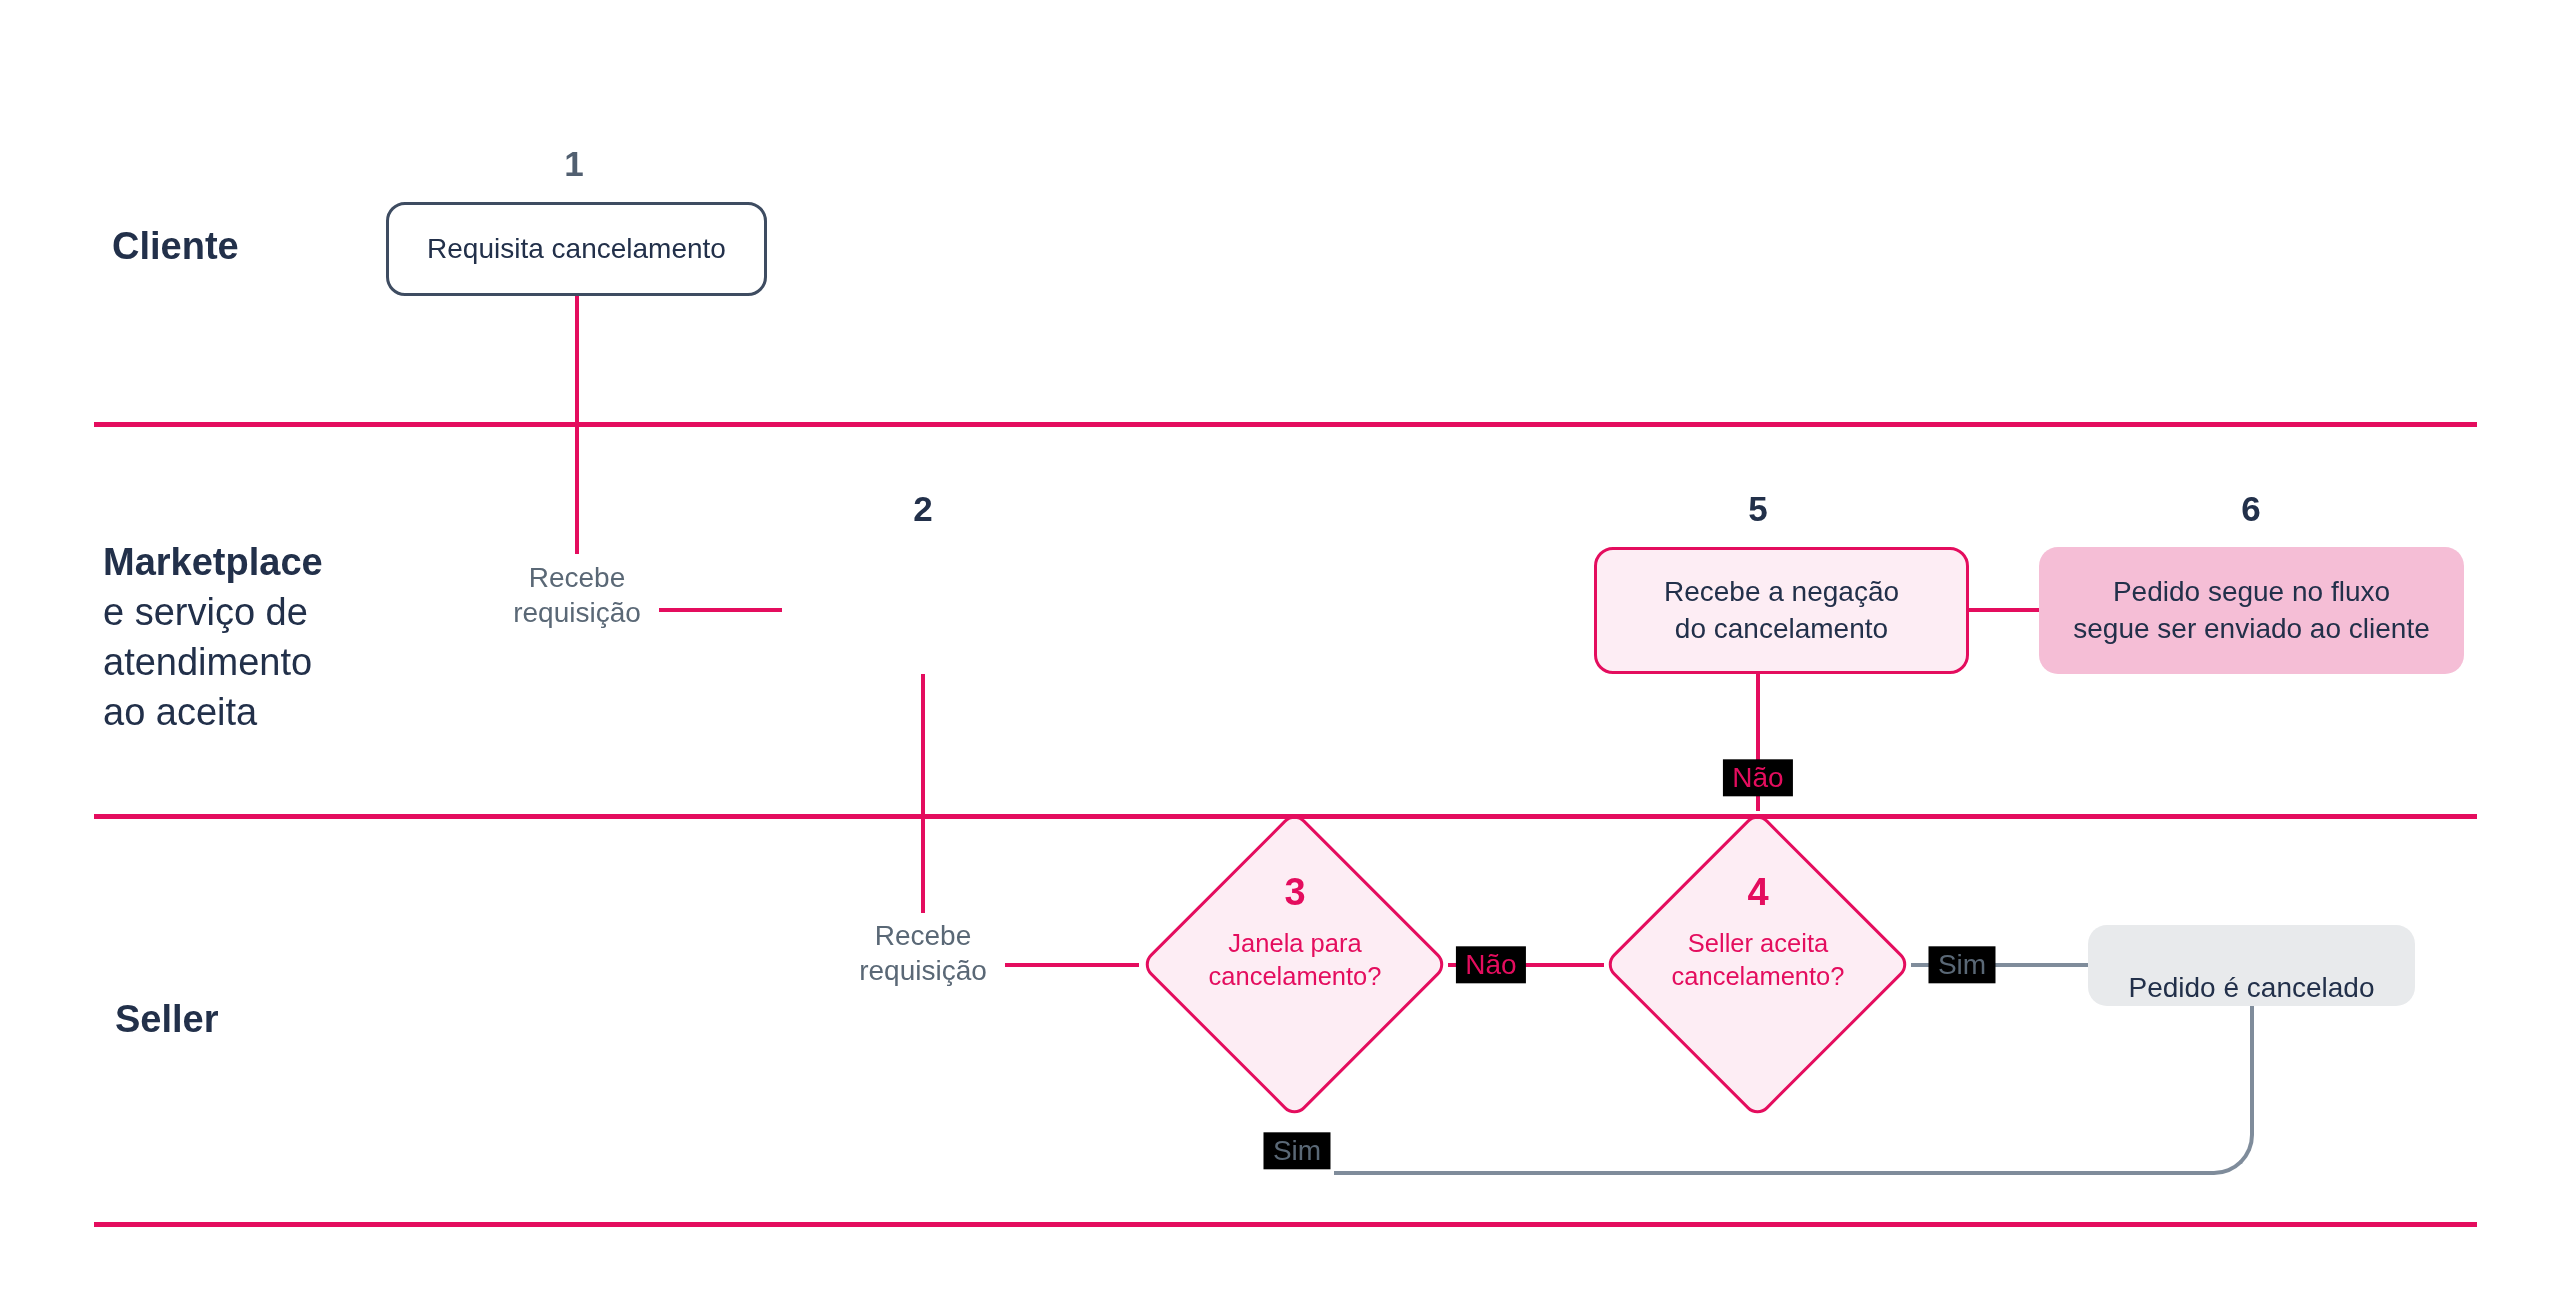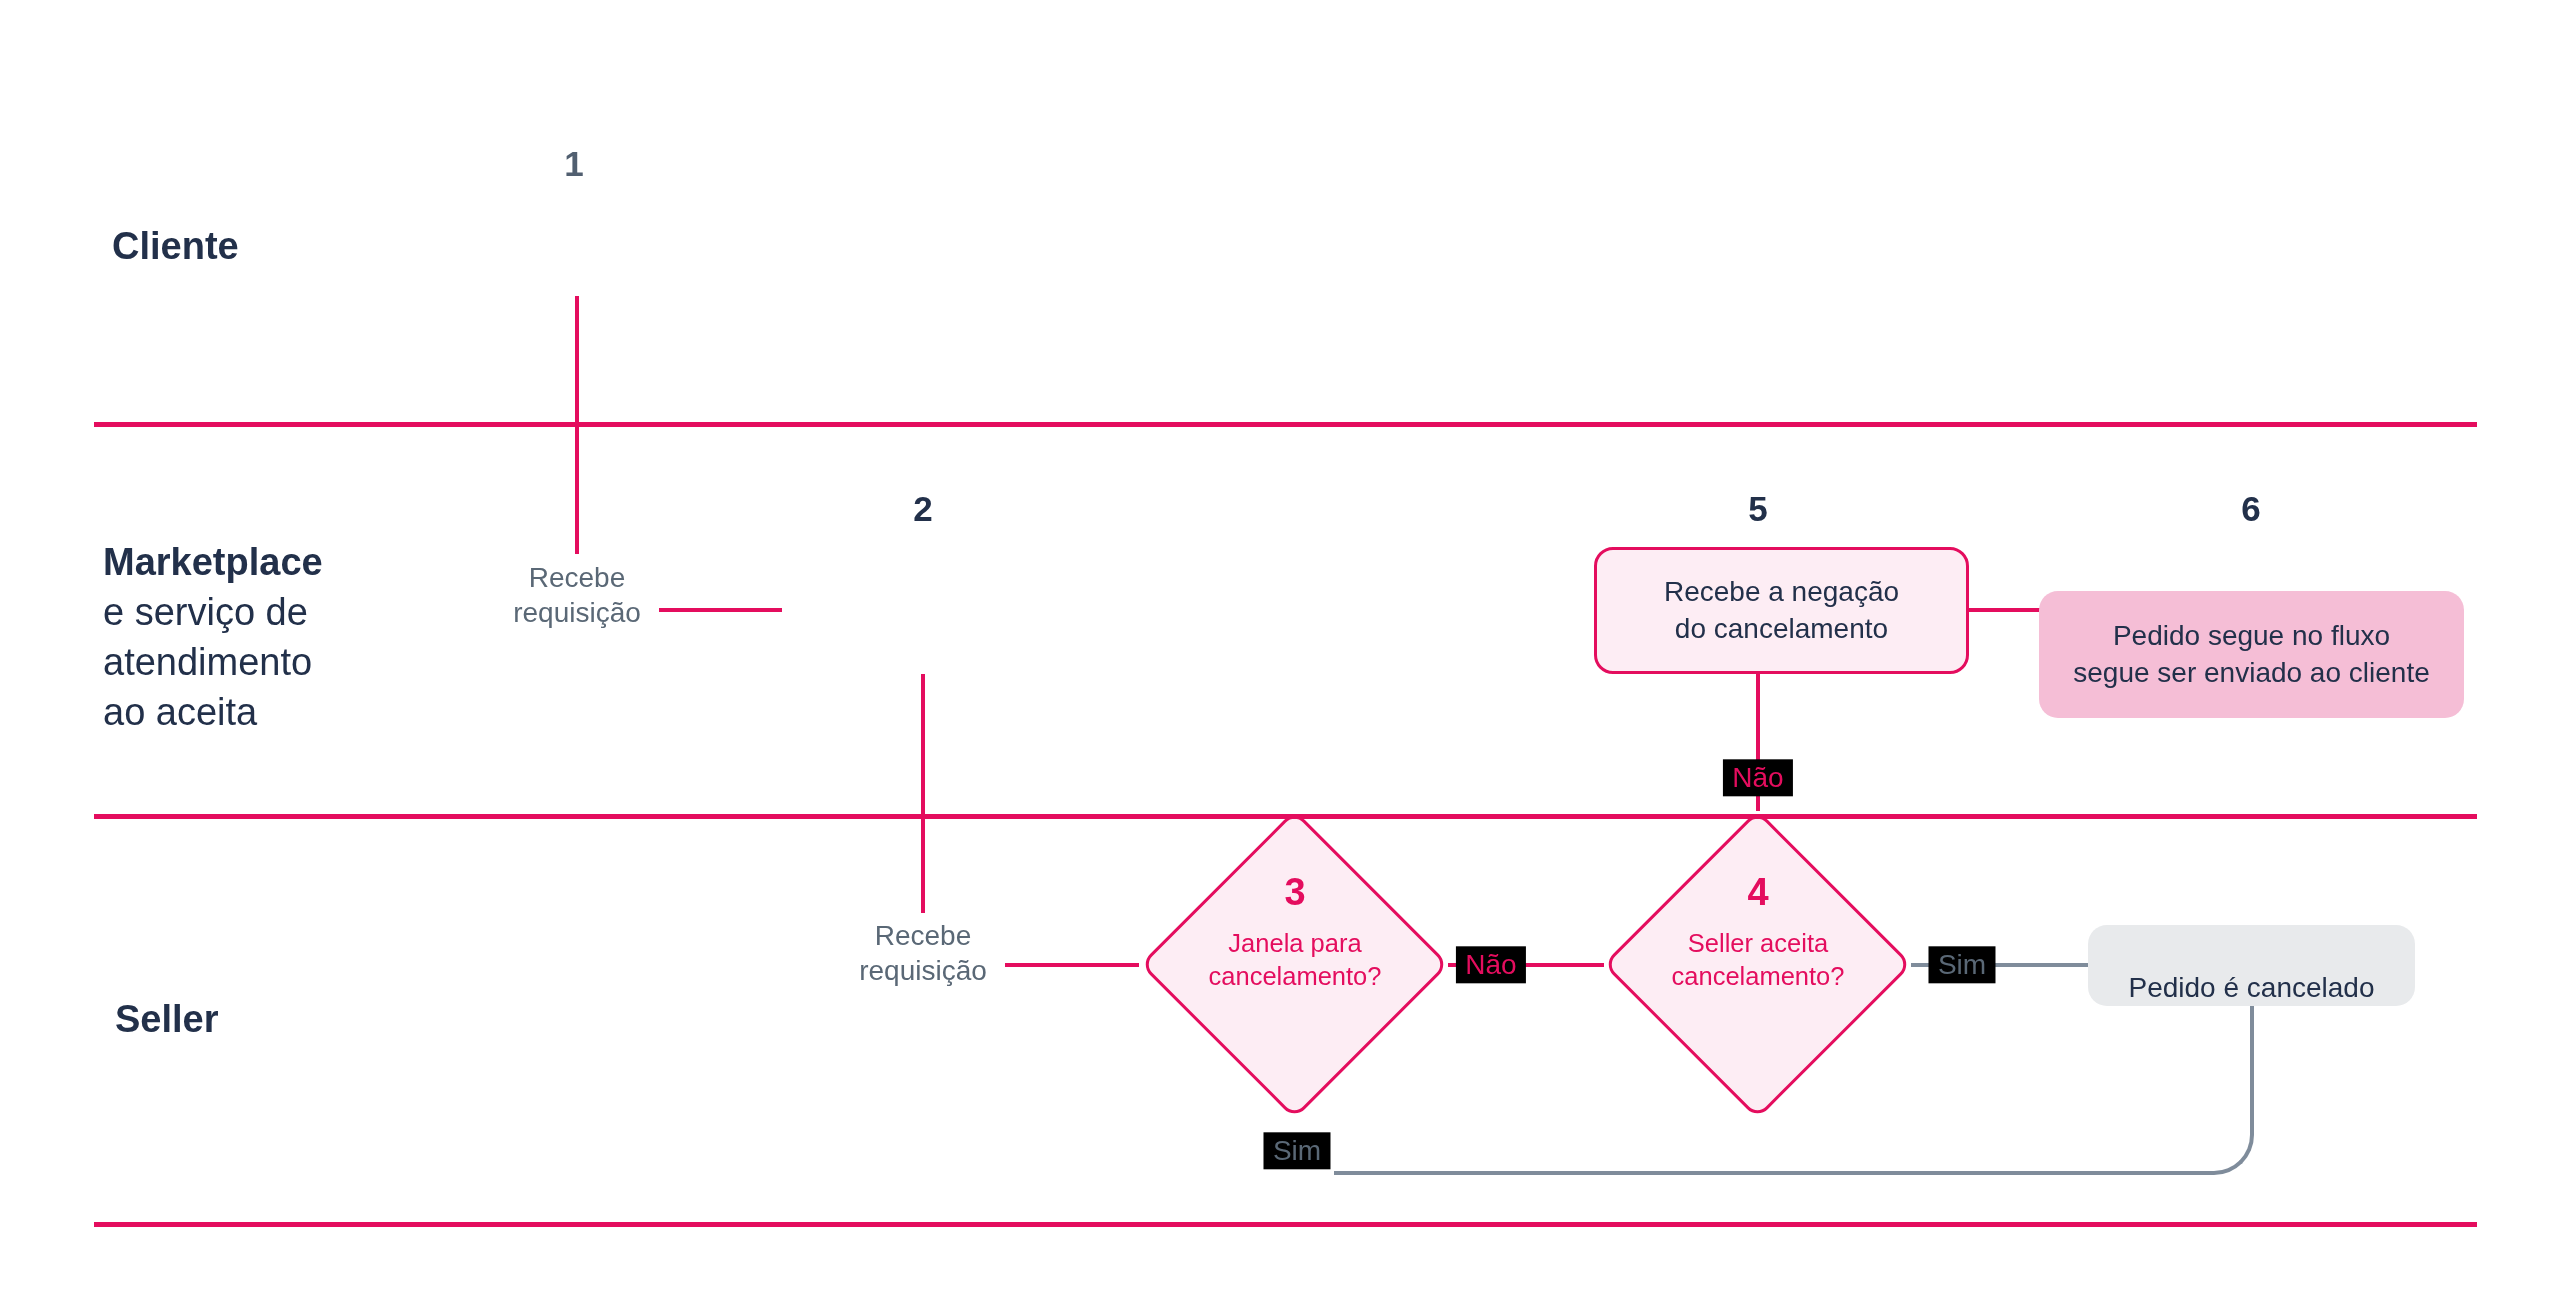--- a/index.html
+++ b/index.html
@@ -62,21 +62,21 @@
     justify-content: center;
     text-align: center;
     border-radius: 19px;
     font-size: 28px;
     color: var(--navy);
     line-height: 1.3;
     z-index: 2;
   }
   .node--outline-navy { background: #ffffff; border: 3.4px solid var(--slate-border); }
   .node--outline-pink { background: var(--pink-light); border: 3.4px solid var(--pink); }
-  .node--solid-pink   { background: var(--pink-medium); margin-top: 44px; }
+  .node--solid-pink   { background: var(--pink-medium); }
   .node--gray         { background: var(--gray-fill); justify-content: flex-end; }
 
   
   .diamond {
     position: absolute;
     width: 219px;
     height: 219px;
     transform: rotate(45deg);
     background: var(--pink-light);
     border: 3.4px solid var(--pink);
@@ -166,20 +166,23 @@
   <div class="vline" style="left:1756px; top:674px; height:137px"></div>
   <div class="hline" style="left:1919px; top:608px;  width:121px"></div>
   <div class="hline hline--gray" style="left:1911px; top:963px; width:178px"></div>
   <div class="elbow" style="left:1334px; top:1006px; width:920px; height:169px"></div>
 
   <div class="num num--gray" style="left:574px;  top:146px">1</div>
   <div class="num" style="left:923px; top:491px">2</div>
   <div class="num" style="left:1758px; top:491px">5</div>
   <div class="num" style="left:2251px; top:491px">6</div>
 
+  <div class="node node--outline-navy" style="left:386px; top:202px; width:381px; height:94px">
+    <div>Requisita cancelamento</div>
+  </div>
 
   <div class="recebe" style="left:577px; top:560px">
     <div>Recebe</div>
     <div>requisição</div>
   </div>
 
 
   <div class="node node--outline-pink" style="left:1594px; top:547px; width:375px; height:127px">
     <div>Recebe a negação</div>
     <div>do cancelamento</div>

